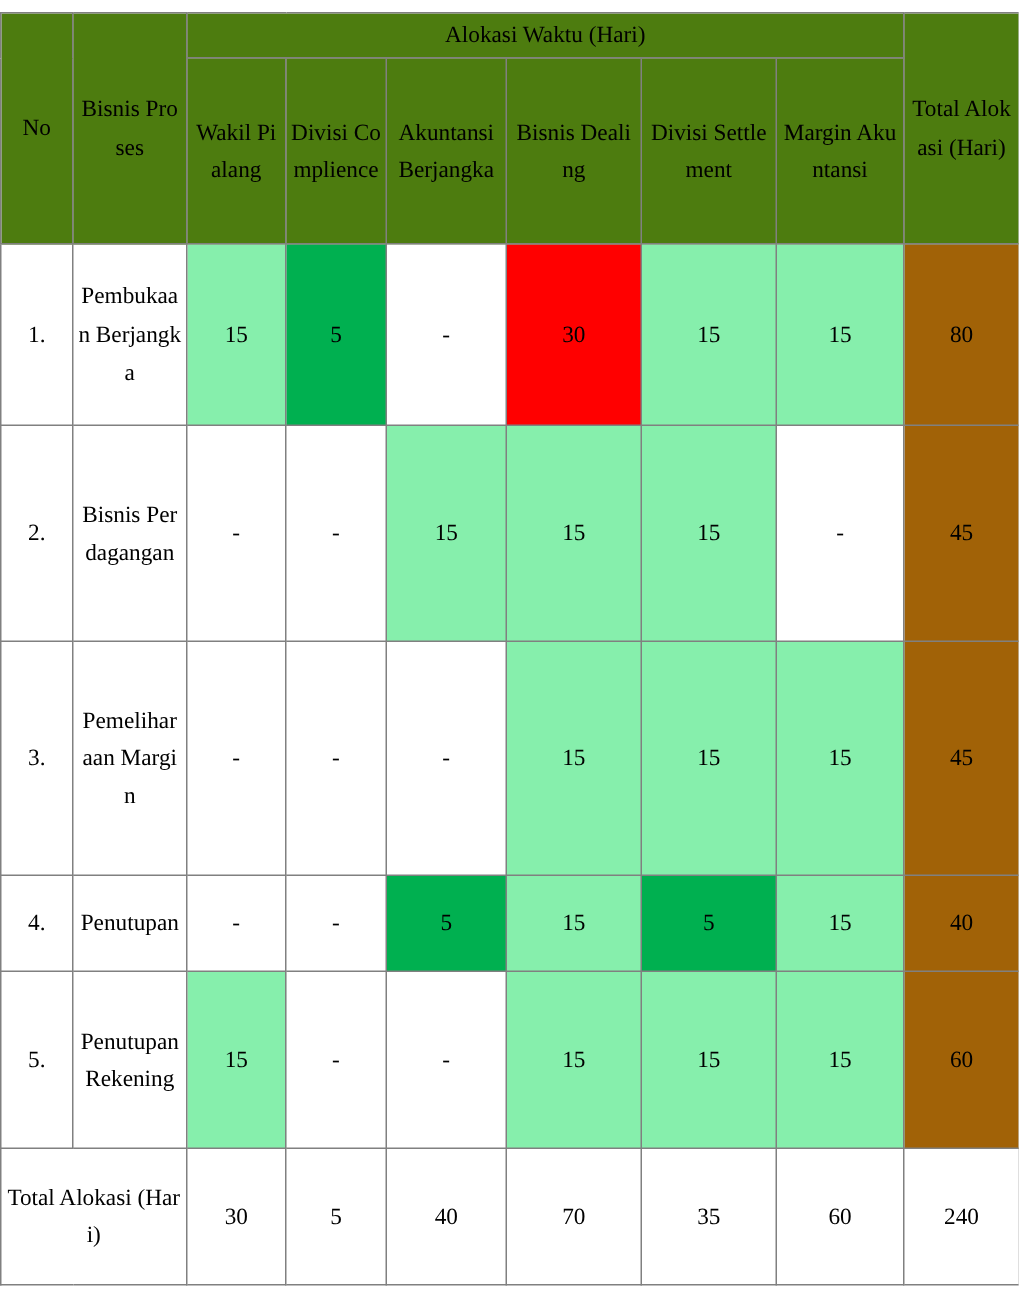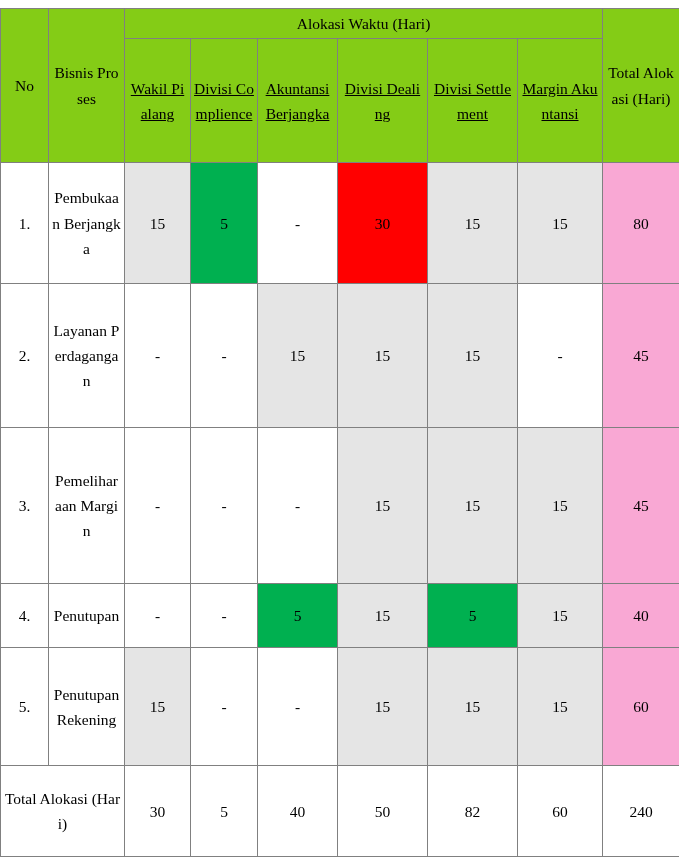--- a/index.html
+++ b/index.html
@@ -40,21 +40,21 @@
     line-height: 1.62;
     padding: 2px 3px;
     box-sizing: border-box;
     word-wrap: break-word;
     overflow-wrap: break-word;
     word-break: break-all;
     hyphens: none;
   }
 
   table.alloc thead th {
-    background: #84cc16;
+    background: #4d7c0f;
     margin-top: 40px;
   }
 
   
   col.c-no        { width: 48px; }
   col.c-proc      { width: 76px; }
   col.c-wakil     { width: 66px; }
   col.c-compl     { width: 67px; }
   col.c-pedag     { width: 80px; }
   col.c-dealing   { width: 90px; }
@@ -63,34 +63,34 @@
   col.c-total     { width: 77px; }
 
   
   th.hdr-group { font-size: 16px; }
   th.hdr-sub   { font-size: 15.5px; }
 
   
   td.num-col      { font-size: 16px; }
   td.proc-col     { text-align: left; padding-left: 8px; font-size: 15.5px; }
   td.val          { font-size: 16px; }
-  td.total-col    { font-size: 16px; background: #f9a8d4; }
+  td.total-col    { font-size: 16px; background: #a16207; }
 
   td.totrow-label { font-size: 16px; text-align: center; }
   td.totrow-val   { font-size: 16px; background: #ffffff; }
 
   
-  .fill-orange { background: #e5e5e5; }
+  .fill-orange { background: #86efac; }
   .fill-green  { background: #00b050; }
   .fill-red    { background: #ff0000; }
   .fill-none   { background: #ffffff; }
 
   
   tr.r-head-a { height: 30px; }
-  tr.r-head-b { height: 124px; text-decoration: underline; }
+  tr.r-head-b { height: 124px; }
   tr.r-1 { height: 121px; }
   tr.r-2 { height: 144px; }
   tr.r-3 { height: 156px; }
   tr.r-4 { height: 64px; }
   tr.r-5 { height: 118px; }
   tr.r-tot { height: 91px; }
 </style>
 </head>
 <body>
 
@@ -113,21 +113,21 @@
       <tr class="r-head-a">
         <th class="hdr-sub" rowspan="2">No</th>
         <th class="hdr-sub" rowspan="2">Bisnis Proses</th>
         <th class="hdr-group" colspan="6">Alokasi Waktu (Hari)</th>
         <th class="hdr-sub" rowspan="2">Total Alokasi (Hari)</th>
       </tr>
       <tr class="r-head-b">
         <th class="hdr-sub">Wakil Pialang</th>
         <th class="hdr-sub">Divisi Complience</th>
         <th class="hdr-sub">Akuntansi Berjangka</th>
-        <th class="hdr-sub">Divisi Dealing</th>
+        <th class="hdr-sub">Bisnis Dealing</th>
         <th class="hdr-sub">Divisi Settlement</th>
         <th class="hdr-sub">Margin Akuntansi</th>
       </tr>
     </thead>
 
     <tbody>
 
       <tr class="r-1">
         <td class="num-col">1.</td>
         <td class="proc-col">Pembukaan Berjangka</td>
@@ -135,21 +135,21 @@
         <td class="val fill-green">5</td>
         <td class="val fill-none">-</td>
         <td class="val fill-red">30</td>
         <td class="val fill-orange">15</td>
         <td class="val fill-orange">15</td>
         <td class="total-col">80</td>
       </tr>
 
       <tr class="r-2">
         <td class="num-col">2.</td>
-        <td class="proc-col">Layanan Perdagangan</td>
+        <td class="proc-col">Bisnis Perdagangan</td>
         <td class="val fill-none">-</td>
         <td class="val fill-none">-</td>
         <td class="val fill-orange">15</td>
         <td class="val fill-orange">15</td>
         <td class="val fill-orange">15</td>
         <td class="val fill-none">-</td>
         <td class="total-col">45</td>
       </tr>
 
       <tr class="r-3">
@@ -186,22 +186,22 @@
         <td class="val fill-orange">15</td>
         <td class="val fill-orange">15</td>
         <td class="total-col">60</td>
       </tr>
 
       <tr class="r-tot">
         <td class="totrow-label" colspan="2">Total Alokasi (Hari)</td>
         <td class="totrow-val">30</td>
         <td class="totrow-val">5</td>
         <td class="totrow-val">40</td>
-        <td class="totrow-val">50</td>
-        <td class="totrow-val">82</td>
+        <td class="totrow-val">70</td>
+        <td class="totrow-val">35</td>
         <td class="totrow-val">60</td>
         <td class="totrow-val">240</td>
       </tr>
 
     </tbody>
   </table>
 
 </div>
 
 </body></html>

